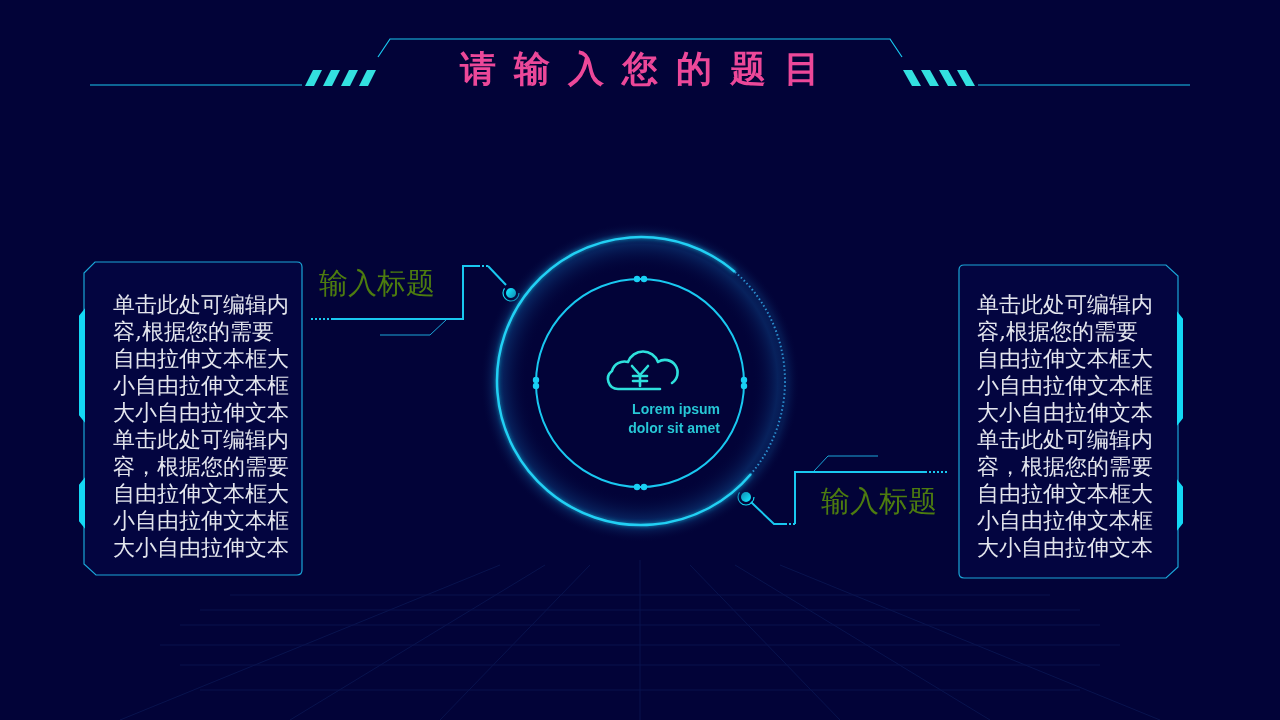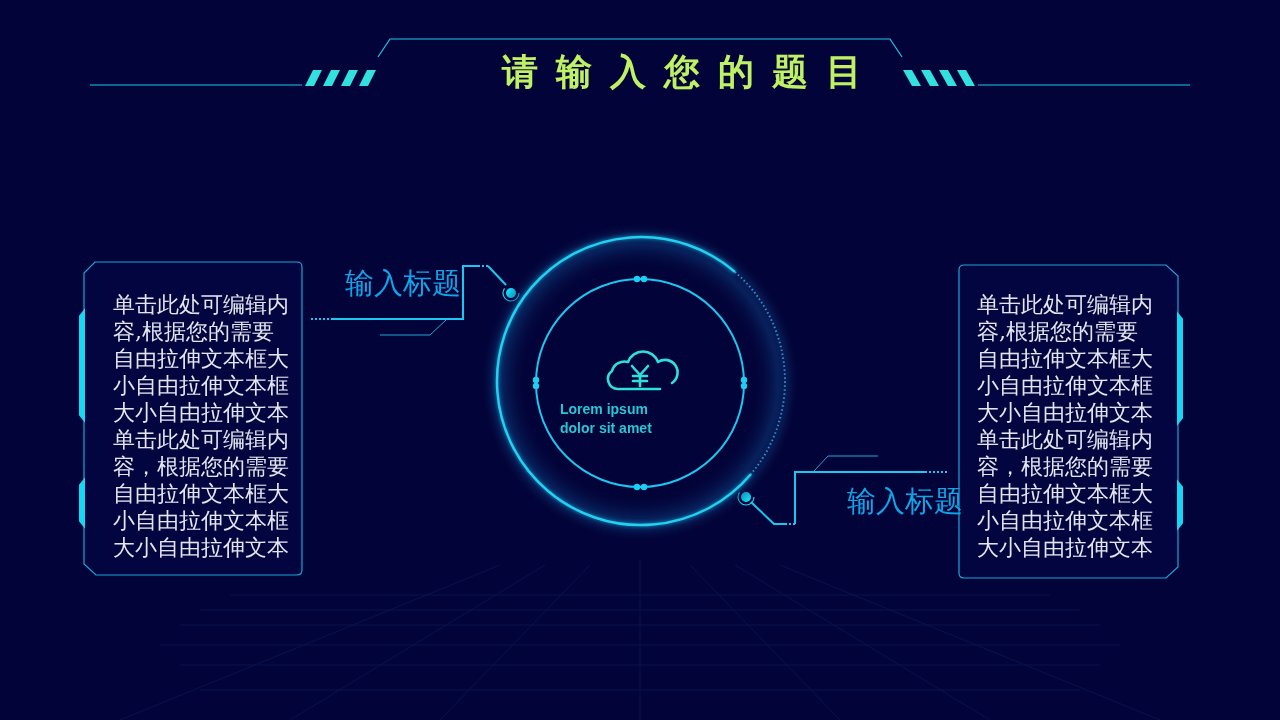--- a/index.html
+++ b/index.html
@@ -18,61 +18,60 @@
       overflow: hidden;
       font-family: "DejaVu Serif", "Liberation Serif", serif;
     }
     svg.layer { position: absolute; left: 0; top: 0; }
 
     .page-title {
       position: absolute;
       left: 400px;
       top: 48px;
       width: 480px;
-      text-align: right;
-      font-family: Liberation Sans, sans-serif;
+      text-align: center;
+      font-family: Liberation Mono, monospace;
       font-weight: bold;
       font-size: 36px;
       letter-spacing: 18px;
-      color: #bef264;
+      color: #ec4899;
       line-height: 48px;
       padding-left: 18px;
       box-sizing: border-box;
     }
 
     .text-panel {
       position: absolute;
       color: #e4e6ee;
       font-family: "DejaVu Serif", "Liberation Serif", serif;
       font-size: 22px;
       line-height: 27px;
       width: 176px;
       word-break: break-all;
     }
     .panel-left-text { left: 113px; top: 291px; }
     .panel-right-text { left: 977px; top: 291px; }
 
     .item-title {
       position: absolute;
-      color: #0ea5e9;
+      color: #4d7c0f;
       font-family: Liberation Serif, serif;
       font-size: 29px;
       line-height: 36px;
       letter-spacing: 0px;
-      margin-left: 26px;
     }
     .item-title-left { left: 319px; top: 265px; }
     .item-title-right { left: 821px; top: 483px; }
 
     .center-label {
       position: absolute;
       left: 560px;
       top: 400px;
       width: 160px;
-      text-align: left;
+      text-align: right;
       color: #27c7d6;
       font-family: "Liberation Sans", "DejaVu Sans", sans-serif;
       font-weight: bold;
       font-size: 14px;
       line-height: 19px;
     }
   </style>
 </head>
 <body>
 

